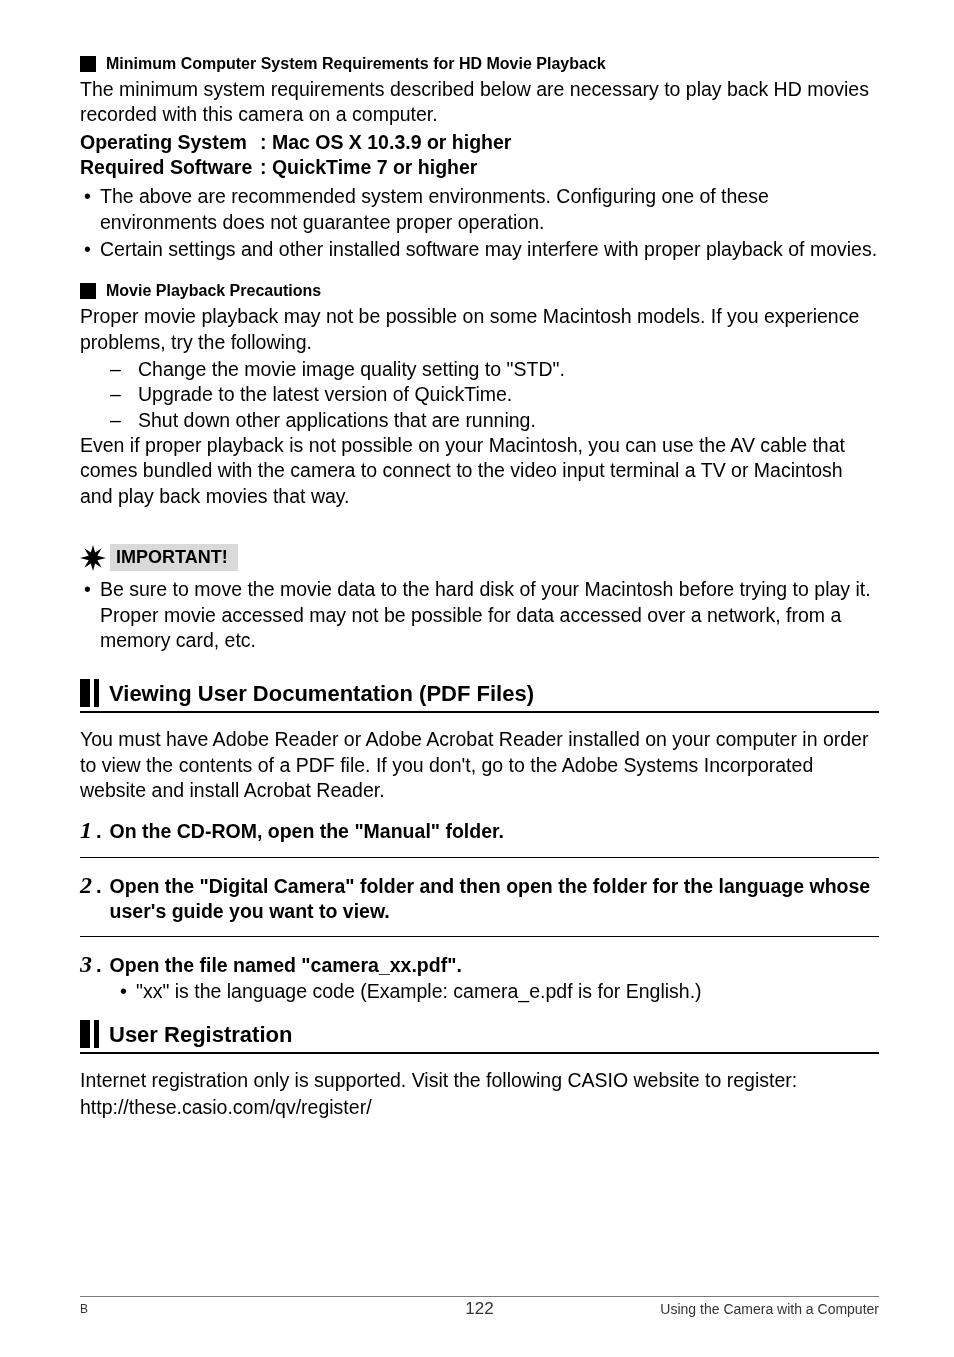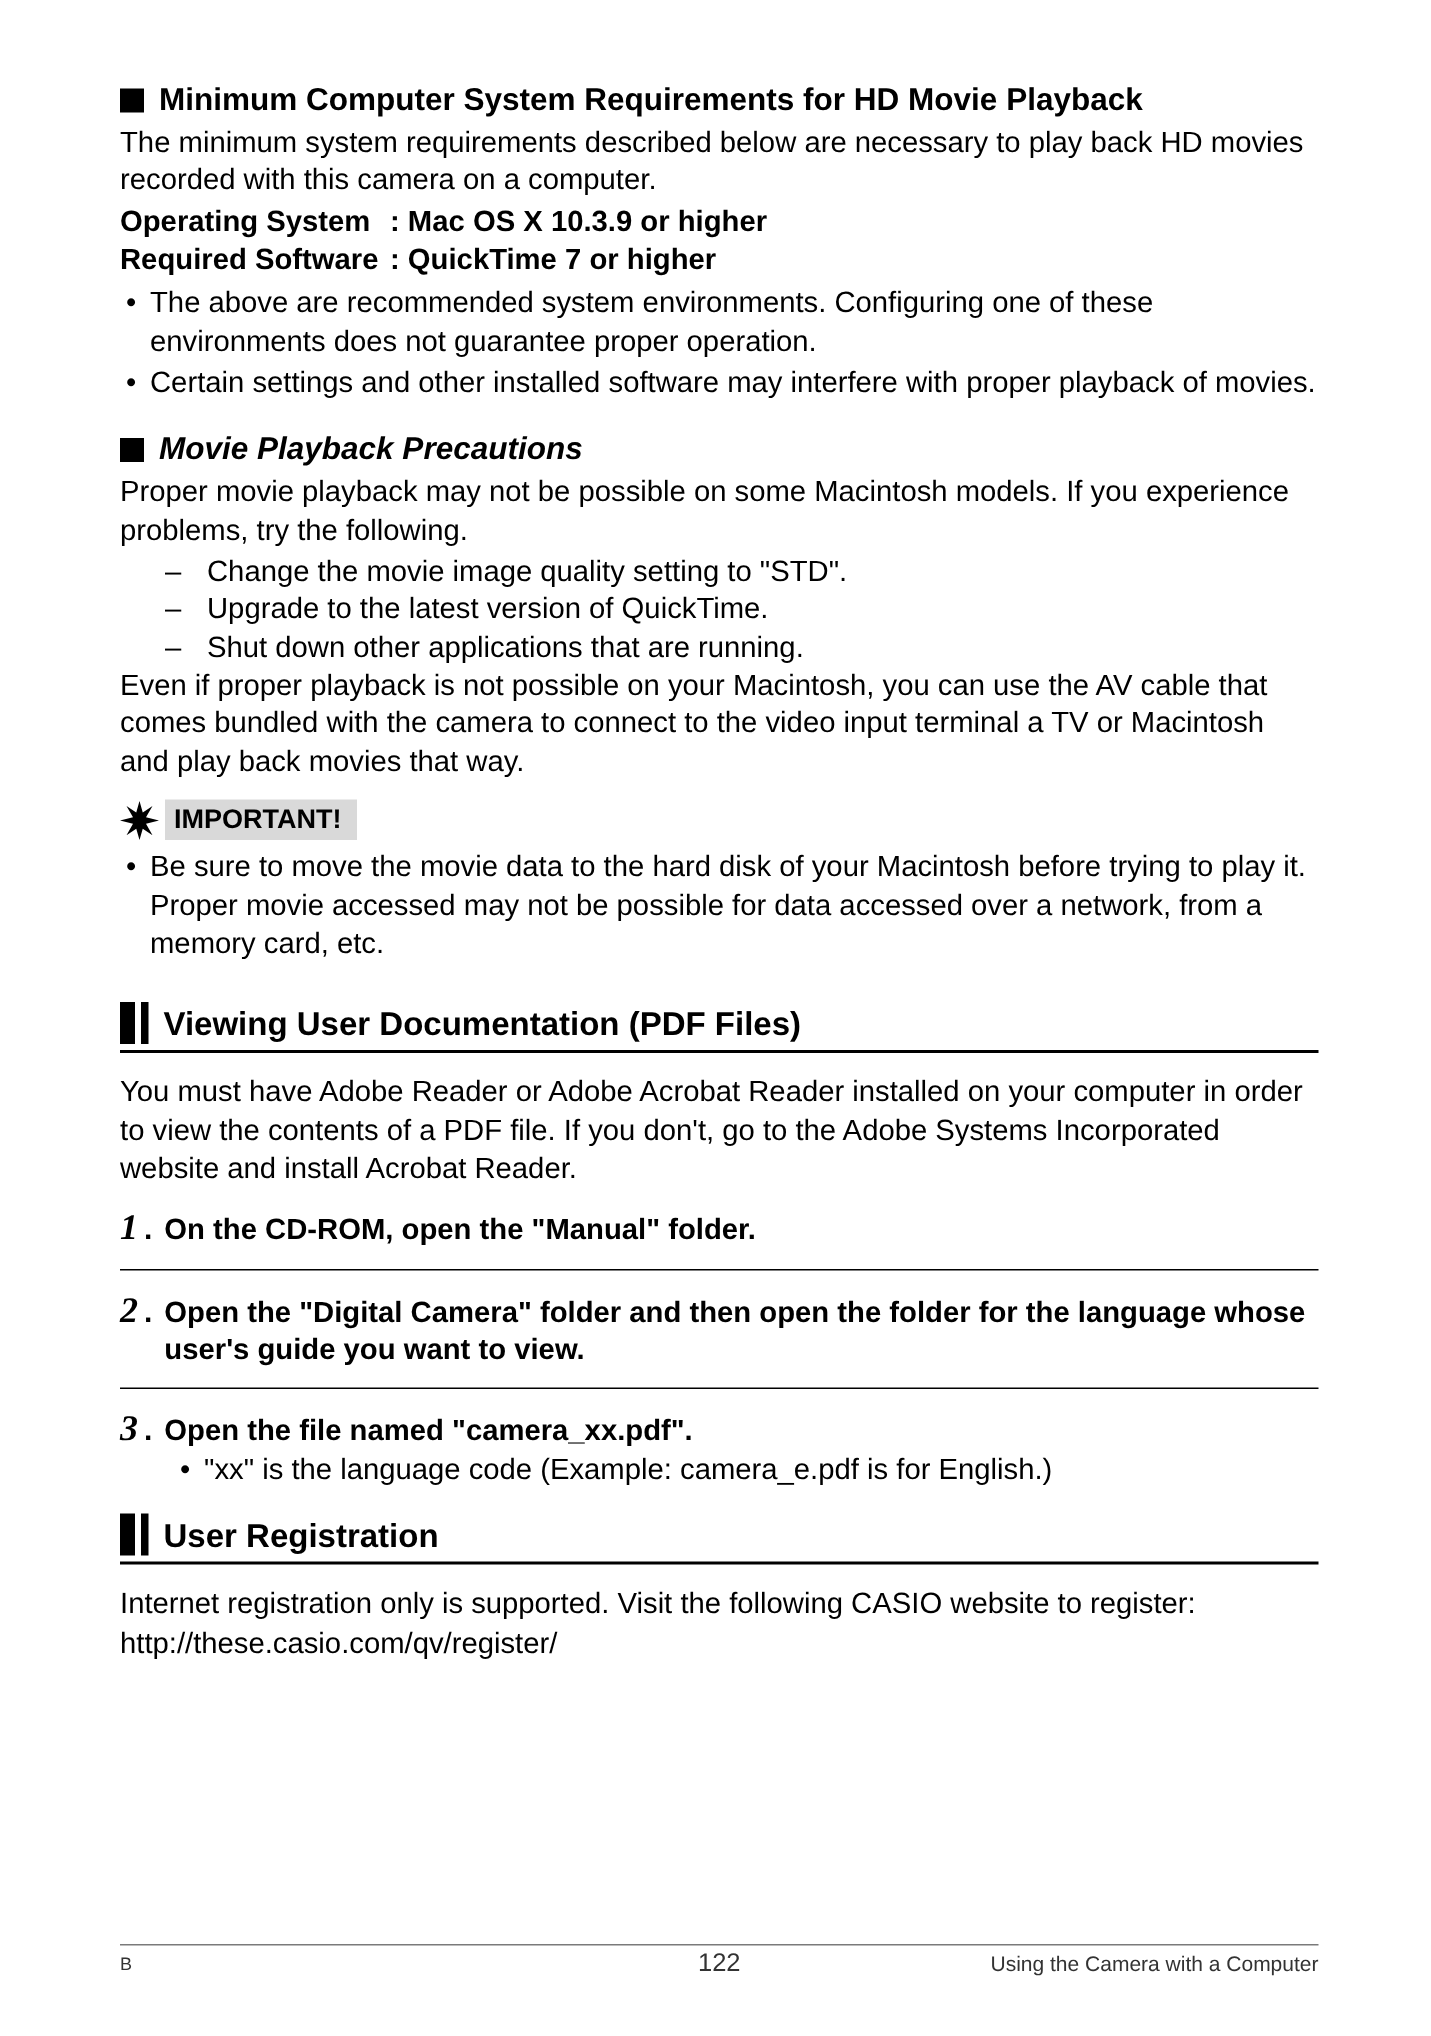--- a/index.html
+++ b/index.html
@@ -25,21 +25,21 @@
     }
     .black-square {
       width: 16px;
       height: 16px;
       background: #000;
       margin-right: 10px;
       flex-shrink: 0;
     }
     .h3-text {
       font-weight: bold;
-      font-size: 21px;
+      font-size: 16px;
     }
     .body-text {
       font-size: 19.5px;
       line-height: 1.3;
       margin-bottom: 2px;
     }
     .spec-row {
       font-size: 19.5px;
       line-height: 1.3;
       font-weight: bold;
@@ -73,26 +73,25 @@
       display: flex;
       font-size: 19.5px;
       line-height: 1.3;
     }
     .dash-mark {
       width: 28px;
       flex-shrink: 0;
     }
     .section-gap {
       margin-top: 20px;
-      font-style: italic;
     }
     .important-row {
       display: flex;
       align-items: center;
-      margin-top: 12px;
+      margin-top: 35px;
       margin-bottom: 6px;
     }
     .important-label {
       background: #d9d9d9;
       font-weight: bold;
       font-size: 18px;
       padding: 3px 10px 3px 6px;
       margin-left: 4px;
     }
     .burst-icon {

